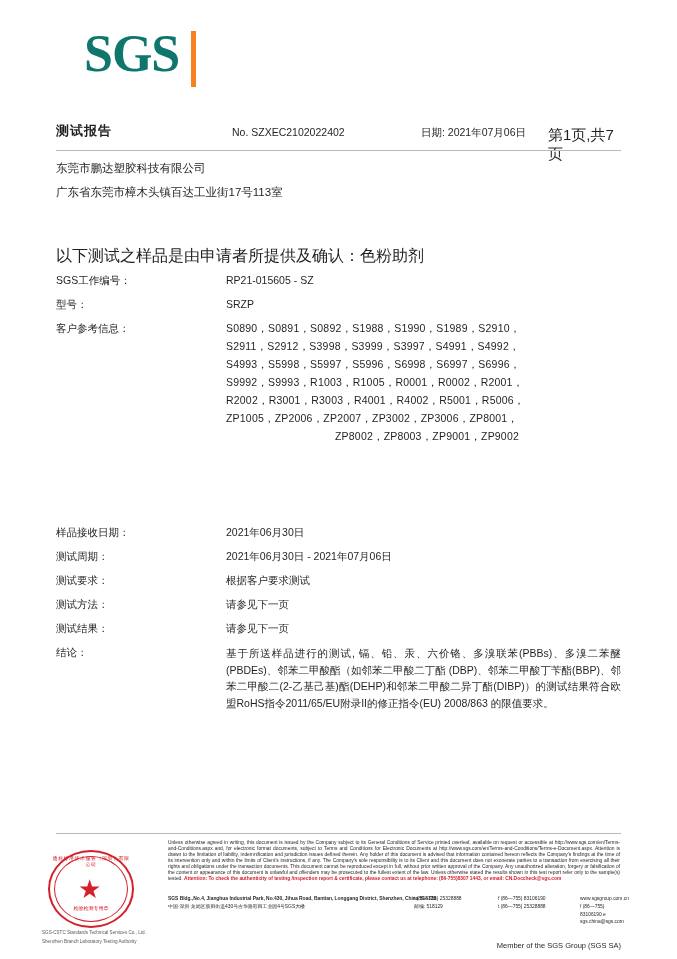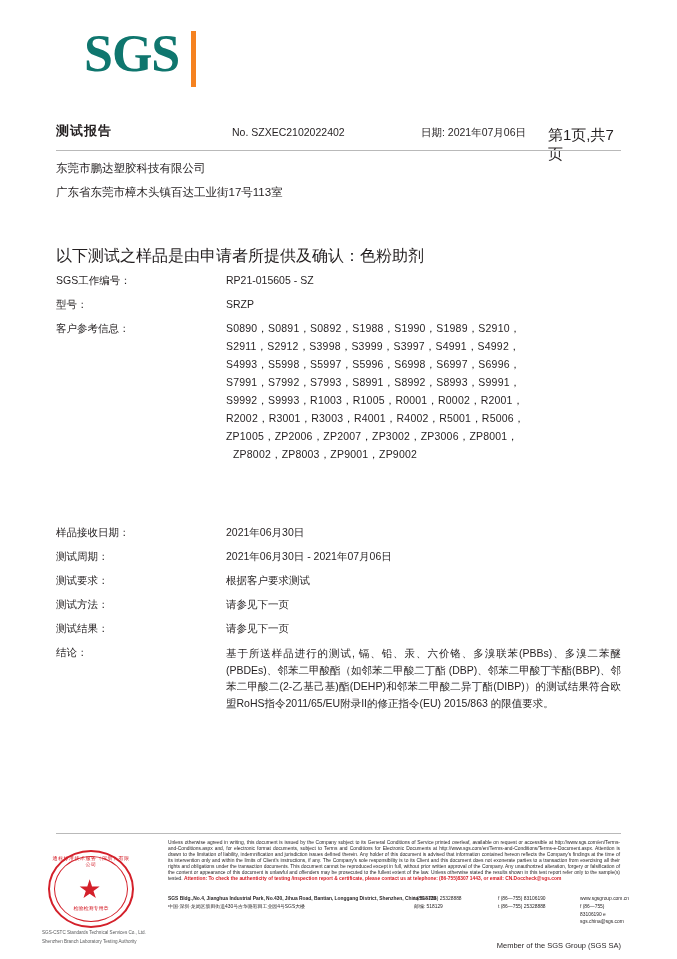--- a/index.html
+++ b/index.html
@@ -294,25 +294,24 @@
     <div class="lbl">型号：</div>
     <div class="val">SRZP</div>
   </div>
 
   <div class="field" style="top:321px;">
     <div class="lbl">客户参考信息：</div>
     <div class="val val-lines">
       <div>S0890，S0891，S0892，S1988，S1990，S1989，S2910，</div>
       <div>S2911，S2912，S3998，S3999，S3997，S4991，S4992，</div>
       <div>S4993，S5998，S5997，S5996，S6998，S6997，S6996，</div>
-      <div>S7991，S7992，S7993，S8991，S8992，S8993，S9991，</div>
       <div>S9992，S9993，R1003，R1005，R0001，R0002，R2001，</div>
       <div>R2002，R3001，R3003，R4001，R4002，R5001，R5006，</div>
       <div>ZP1005，ZP2006，ZP2007，ZP3002，ZP3006，ZP8001，</div>
-      <div style="margin-left:7px;">ZP8002，ZP8003，ZP9001，ZP9002</div>
+      <div style="margin-left:7px;text-align:center;">ZP8002，ZP8003，ZP9001，ZP9002</div>
     </div>
   </div>
 
   <div class="field" style="top:525px;">
     <div class="lbl">样品接收日期：</div>
     <div class="val">2021年06月30日</div>
   </div>
 
   <div class="field" style="top:549px;">
     <div class="lbl">测试周期：</div>
@@ -329,21 +328,21 @@
     <div class="val">请参见下一页</div>
   </div>
 
   <div class="field" style="top:621px;">
     <div class="lbl">测试结果：</div>
     <div class="val">请参见下一页</div>
   </div>
 
   <div class="field" style="top:645px;">
     <div class="lbl">结论：</div>
-    <div class="val conclusion-text">基于所送样品进行的测试, 镉、铅、汞、六价铬、多溴联苯(PBBs)、多溴二苯醚(PBDEs)、邻苯二甲酸酯（如邻苯二甲酸二丁酯 (DBP)、邻苯二甲酸丁苄酯(BBP)、邻苯二甲酸二(2-乙基己基)酯(DEHP)和邻苯二甲酸二异丁酯(DIBP)）的测试结果符合欧盟RoHS指令2011/65/EU附录II的修正指令(EU) 2015/863 的限值要求。</div>
+    <div class="val conclusion-text">基于所送样品进行的测试, 镉、铅、汞、六价铬、多溴联苯(PBBs)、多溴二苯醚(PBDEs)、邻苯二甲酸酯（如邻苯二甲酸二丁酯 (DBP)、邻苯二甲酸丁苄酯(BBP)、邻苯二甲酸二(2-乙基己基)酯(DEHP)和邻苯二甲酸二异丁酯(DIBP)）的测试结果符合欧盟RoHS指令2011/65/EU附录II的修正指令(EU) 2008/863 的限值要求。</div>
   </div>
 
   <div class="footer-rule"></div>
 
   <div class="stamp">
     <div class="ring"></div>
     <div class="ring2"></div>
     <div class="s-cn-top">通标标准技术服务（深圳）有限公司</div>
     <div class="star">★</div>
     <div class="s-cn-mid">检验检测专用章</div>

